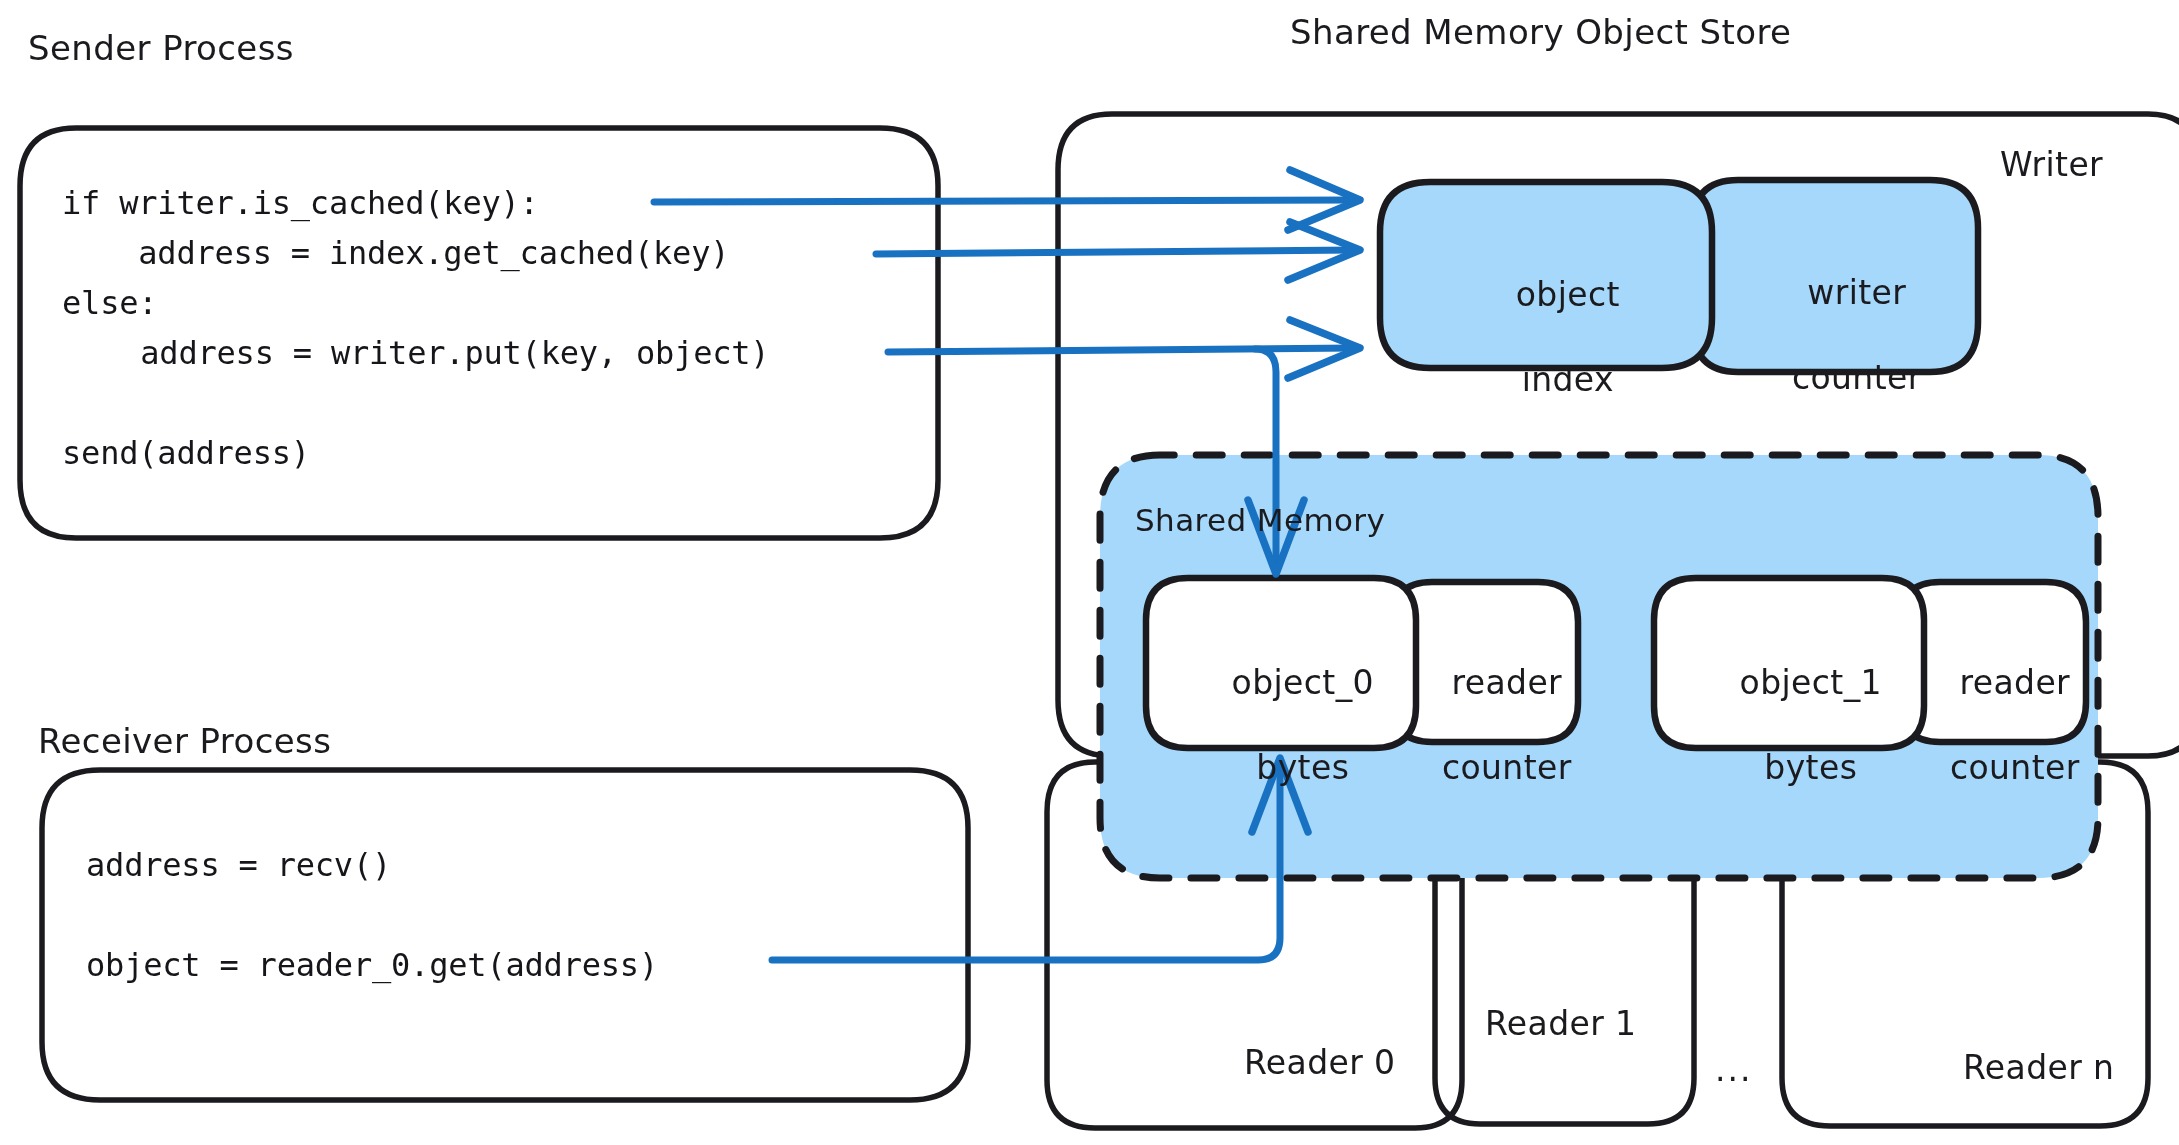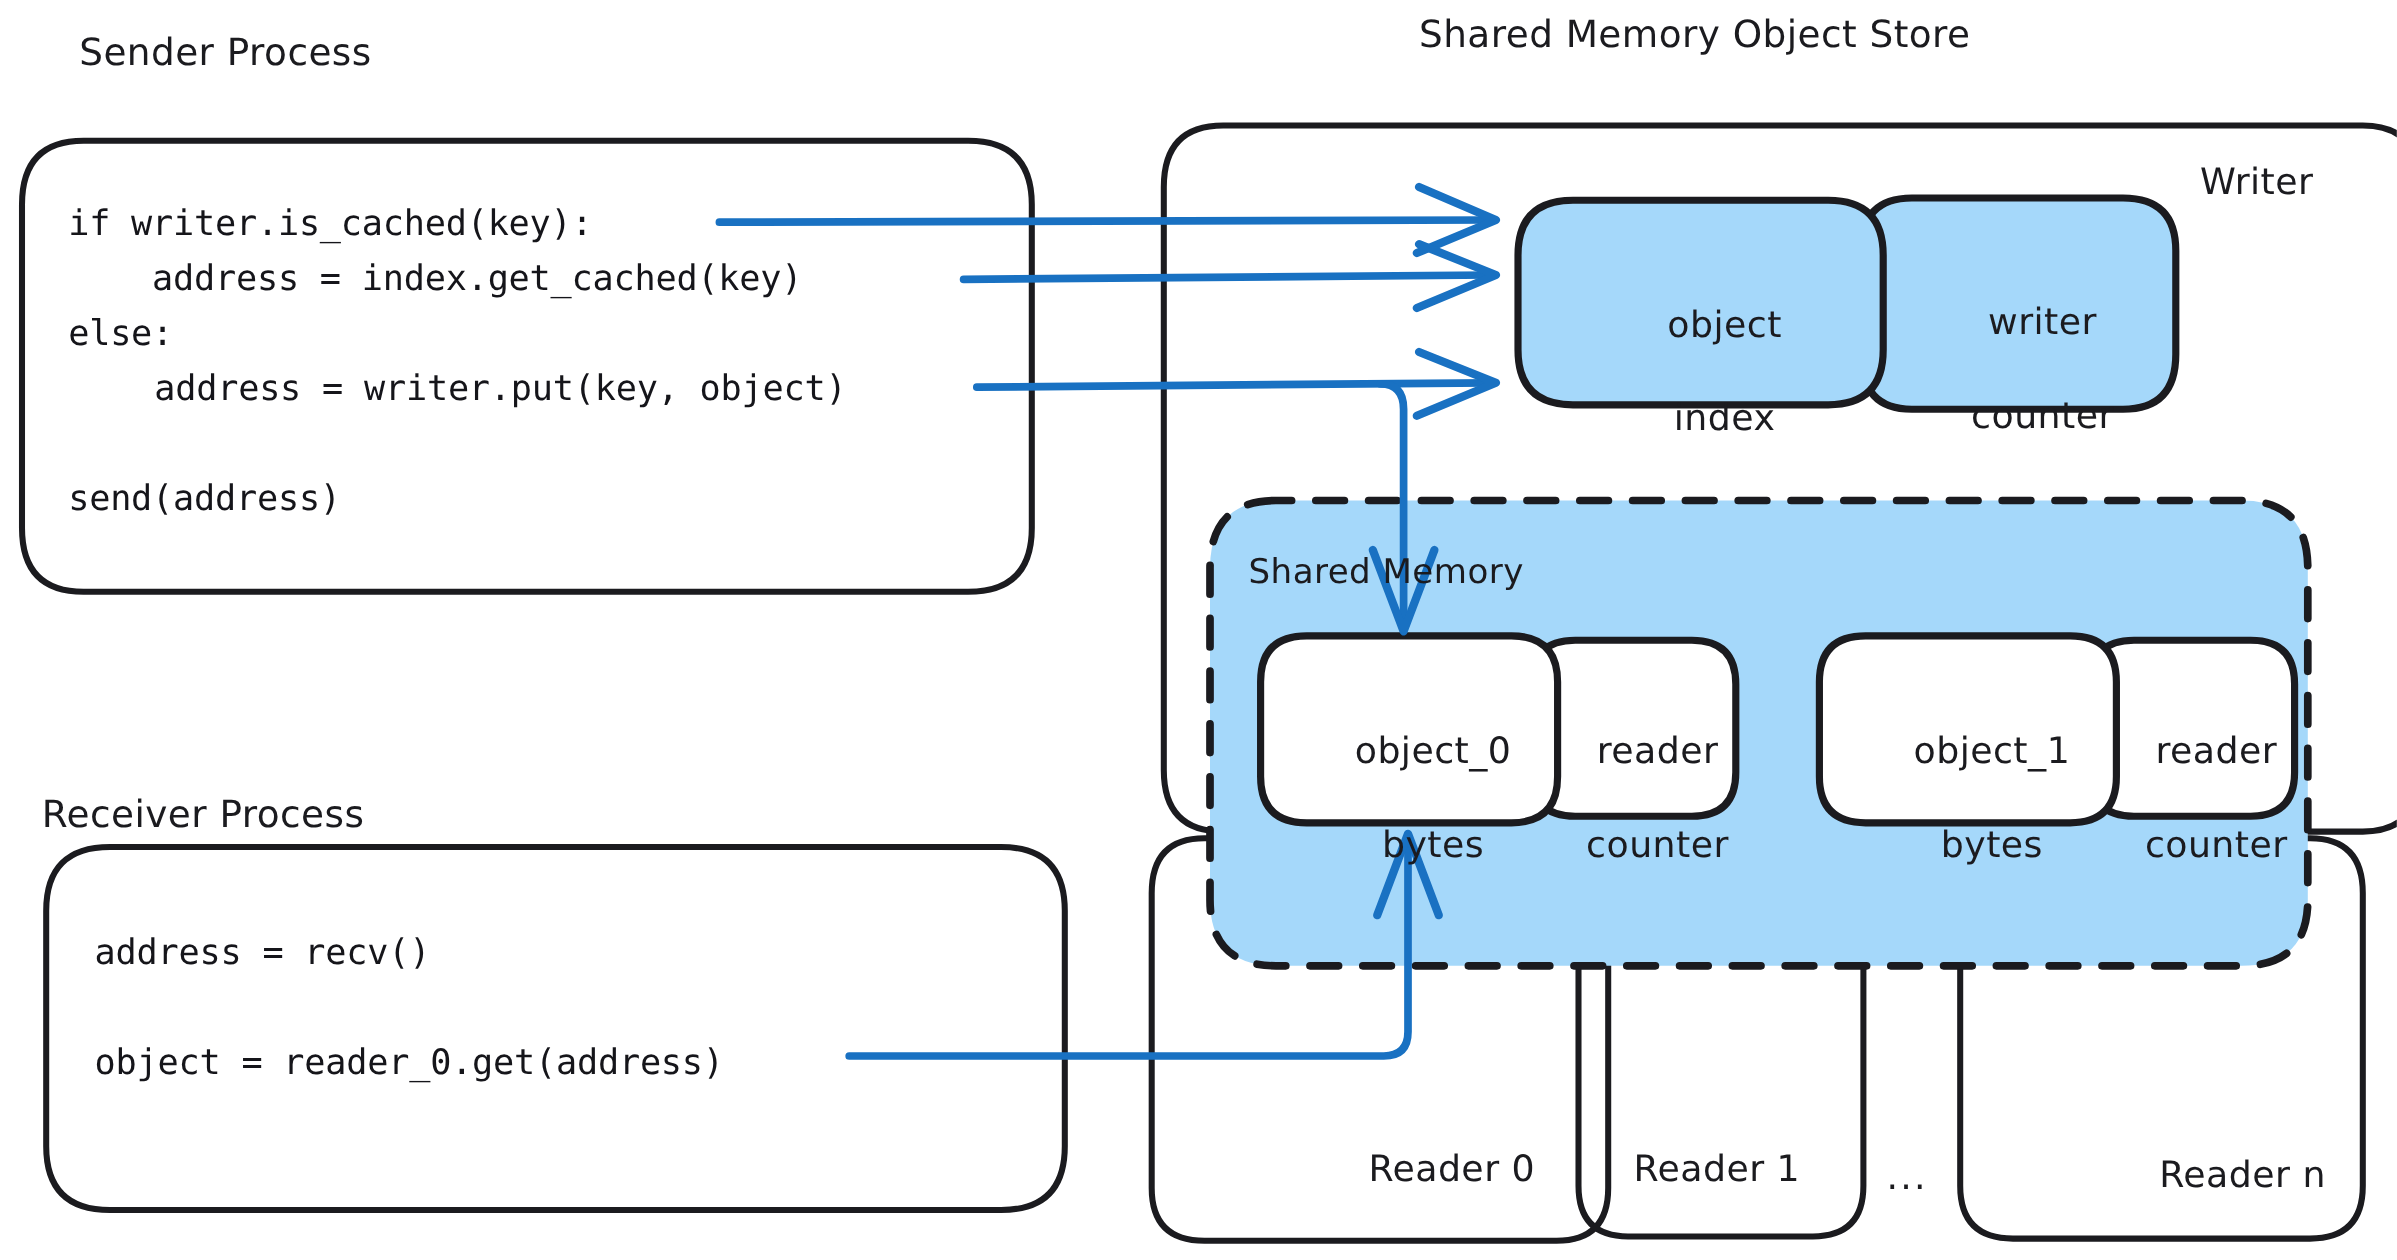--- a/index.html
+++ b/index.html
@@ -139,21 +139,21 @@
       <path class="arrow" d="M 1255 349 Q 1276 349 1276 372 L 1276 570"></path>
       <path class="arrowhead" d="M 1248 500 L 1276 574 L 1304 500"></path>
     </g>
 
     <g>
       <path class="arrow" d="M 772 960 L 1258 960 Q 1280 960 1280 938 L 1280 762"></path>
       <path class="arrowhead" d="M 1252 832 L 1280 758 L 1308 832"></path>
     </g>
   </svg>
 
-  <div class="lbl title-lbl" style="left:28px; top:28px;margin-left:44px;">Sender Process</div>
+  <div class="lbl title-lbl" style="left:28px; top:28px;">Sender Process</div>
 
   <div class="lbl title-lbl" style="left:1290px; top:12px;">Shared Memory Object Store</div>
 
   <div class="lbl title-lbl" style="left:38px; top:677px;margin-top:44px;">Receiver Process</div>
 
   <div class="lbl corner-lbl" style="left:2000px; top:145px;">Writer</div>
 
   <div class="lbl sm-lbl" style="left:1135px; top:478px;">Shared Memory</div>
 
   <div class="code" style="left:62px; top:178px;">if writer.is_cached(key):</div>
@@ -187,17 +187,17 @@
   <div class="lbl box-lbl" style="left:1654px; top:620px; width:270px;">
     <span>object_1</span><br>
     <span>bytes</span>
   </div>
   <div class="lbl box-lbl" style="left:1892px; top:620px; width:202px;">
     <span>reader</span><br>
     <span>counter</span>
   </div>
 
   <div class="lbl corner-lbl" style="left:1244px; top:1043px;">Reader 0</div>
-  <div class="lbl corner-lbl" style="left:1485px; top:1043px;">Reader 1</div>
+  <div class="lbl corner-lbl" style="left:1485px; top:1004px;">Reader 1</div>
   <div class="lbl ellipsis-lbl" style="left:1715px; top:1050px;">...</div>
   <div class="lbl corner-lbl" style="left:1963px; top:1048px;">Reader n</div>
 
 </div>
 
 </body></html>

